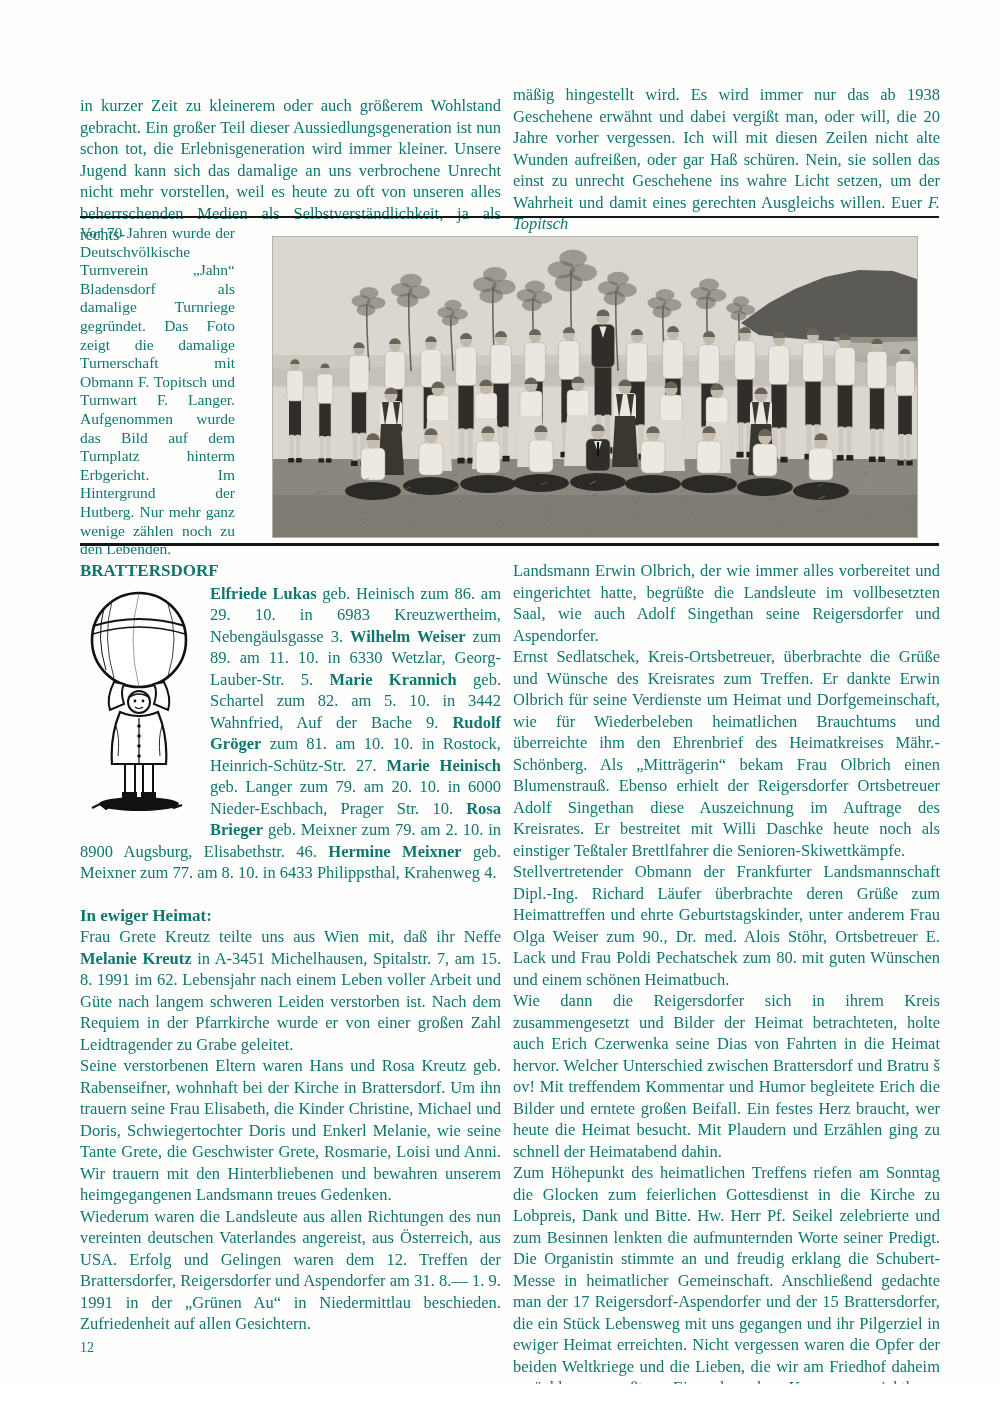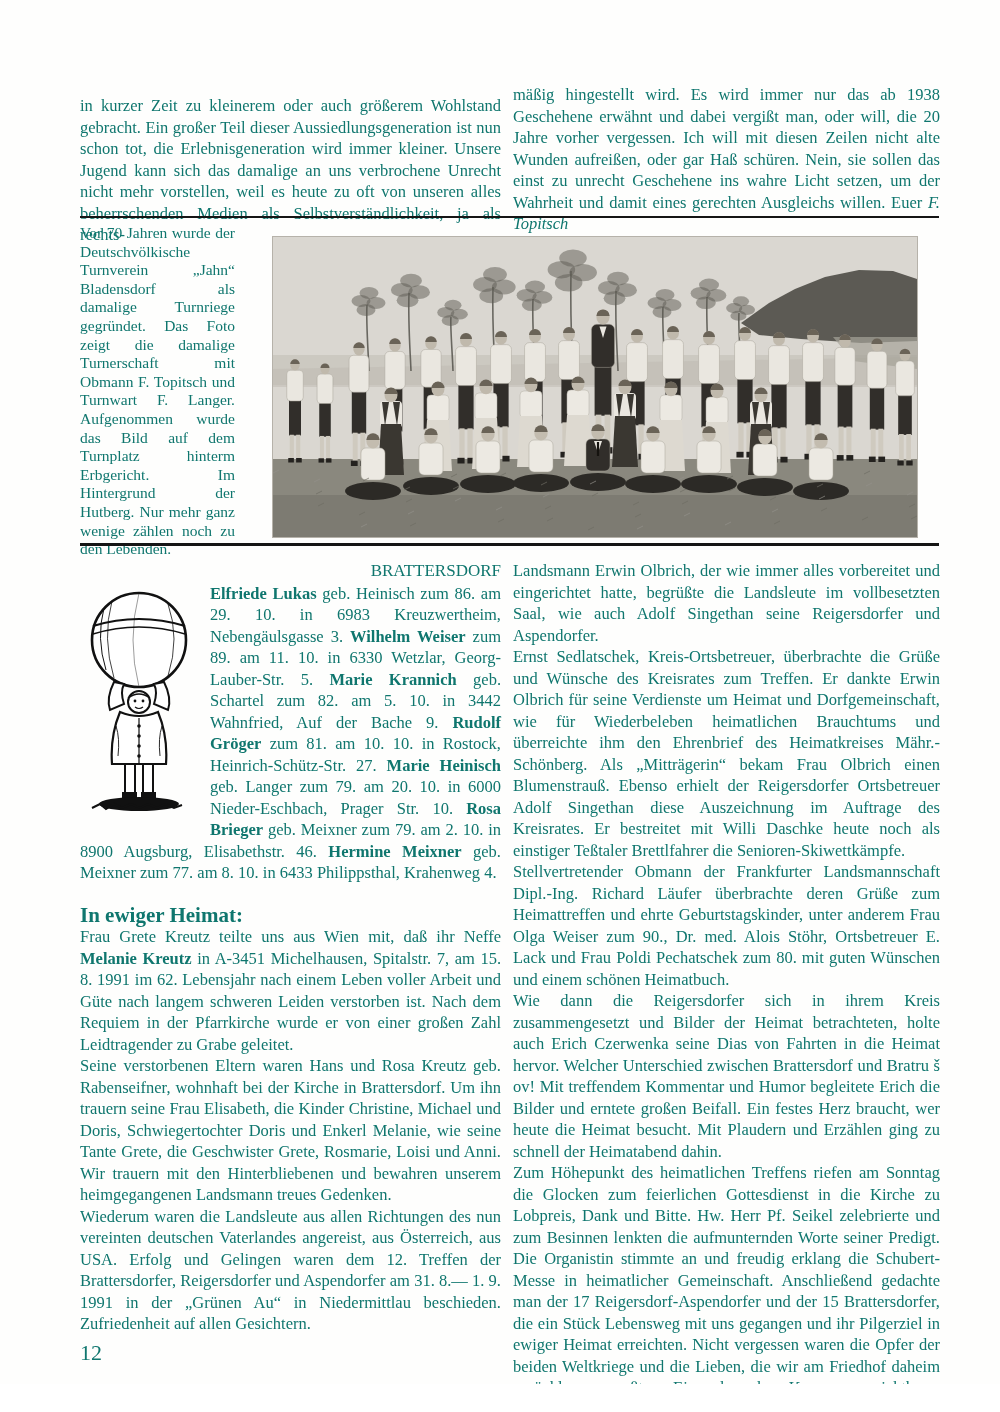--- a/index.html
+++ b/index.html
@@ -8,24 +8,24 @@
   .body-text{font-size:16.5px;line-height:21.5px;text-align:justify;}
   .abs{position:absolute;}
   .topL{left:80px;top:95px;width:421px;}
   .topR{left:513px;top:84px;width:427px;}
   .rule1{left:80px;top:216px;width:859px;border-top:2px solid #151515;height:0;}
   .rule2{left:80px;top:543px;width:859px;border-top:3px solid #151515;height:0;}
   .caption{left:80px;top:224px;width:155px;font-size:15.5px;line-height:18.6px;text-align:justify;}
   .photoBox{left:272px;top:236px;width:644px;height:300px;border:1px solid #b6b2aa;}
   .colL{left:80px;top:560px;width:421px;}
   .colR{left:513px;top:560px;width:427px;}
-  .pageno{left:80px;top:1340px;font-size:22px;}
+  .pageno{left:80px;top:1340px;font-size:14px;}
   p{margin:0;}
-  .center-head{font-size:17px;font-weight:normal;text-align:right;margin:0 0 1px 0;}
-  .sub-head{font-size:21px;font-weight:bold;margin:21px 0 0 0;text-align:left;}
+  .center-head{font-size:17px;font-weight:bold;text-align:left;margin:0 0 1px 0;}
+  .sub-head{font-size:17px;font-weight:bold;margin:21px 0 0 0;text-align:left;}
   .atlas{float:left;width:118px;height:232px;margin:3px 12px 2px 0;}
   b{font-weight:bold;}
   i{font-style:italic;}
 </style>
 </head>
 <body>
 
 <div class="page">
 
   <div class="abs topL body-text">

